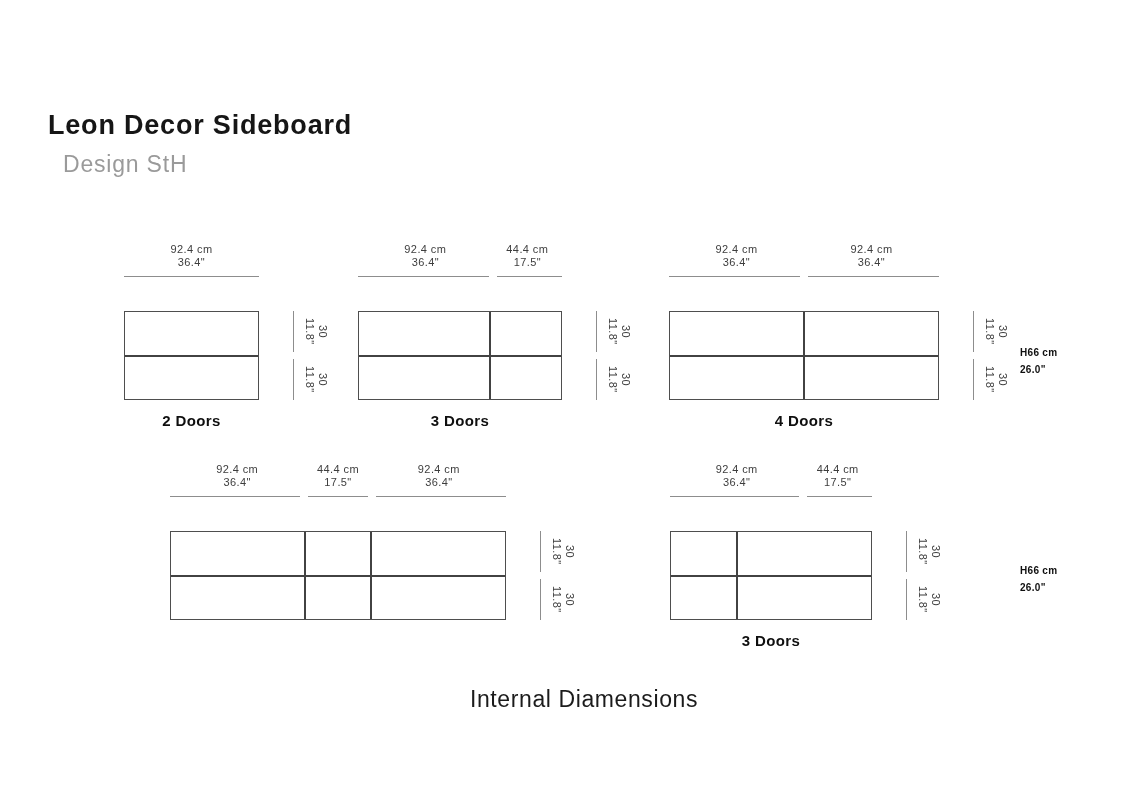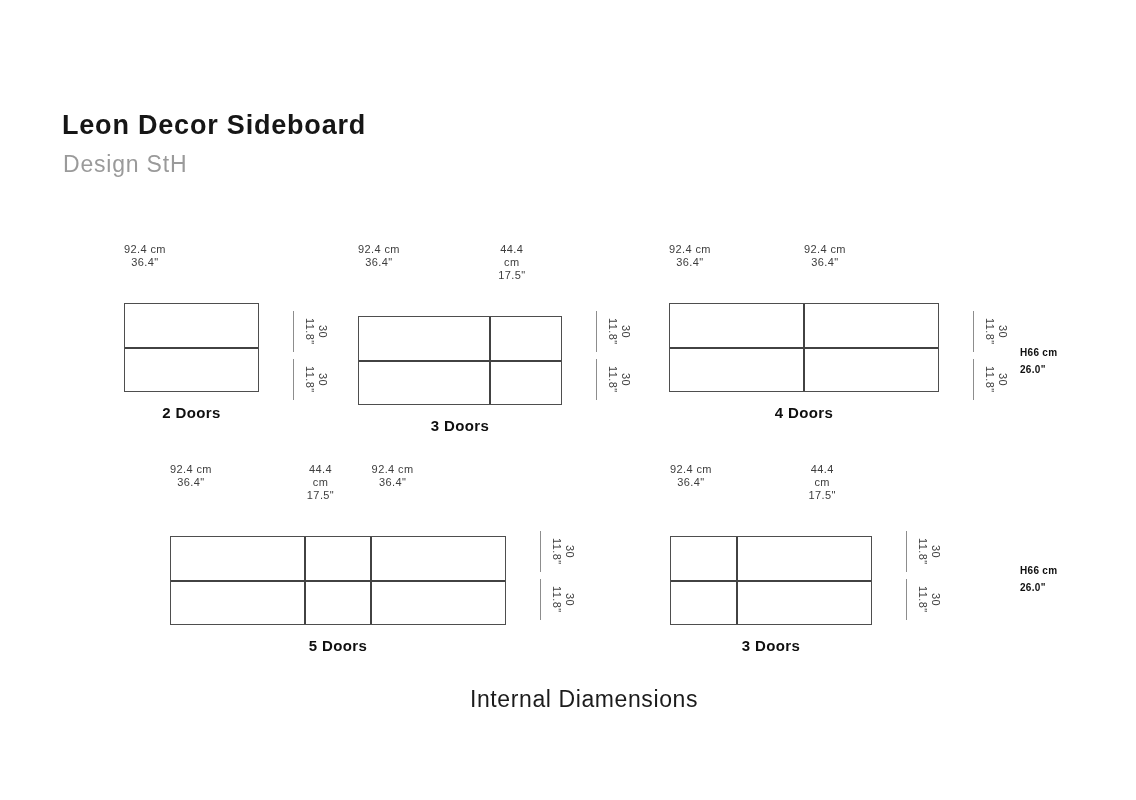--- a/index.html
+++ b/index.html
@@ -1,32 +1,32 @@
 <!DOCTYPE html>
 <html><head>
 <meta charset="utf-8">
 <style>
   html,body{margin:0;padding:0;background:#fff;}
   .page{position:relative;width:1136px;height:800px;background:#ffffff;
         font-family:"Liberation Sans",sans-serif;overflow:hidden;}
 
-  .title{position:absolute;left:62px;top:110px;font-size:27px;font-weight:bold;
+  .title{position:absolute;left:48px;top:110px;font-size:27px;font-weight:bold;
          color:#161616;letter-spacing:.8px;}
   .subtitle{position:absolute;left:63px;top:151px;font-size:23px;color:#9a9a9a;
          letter-spacing:.8px;}
 
   .cabinet{position:absolute;}
   #c0{left:124px;top:243px;width:135px;}
   #c1{left:358px;top:243px;width:204px;}
   #c2{left:669px;top:243px;width:270px;}
   #c3{left:170px;top:463px;width:336px;}
   #c4{left:670px;top:463px;width:202px;}
 
   .dims-top{display:flex;}
-  .dim-top{display:flex;flex-direction:row;flex-basis:0;min-width:0;gap:27px;}
+  .dim-top{display:flex;flex-direction:column;flex-basis:0;min-width:0;}
   .dim-text{text-align:center;font-size:11px;line-height:13px;color:#3d3d3d;
             white-space:pre-line;letter-spacing:.4px;}
   .dim-line{height:1px;background:#8d8d8d;margin-top:7px;}
   .dim-top:not(:first-child) .dim-line{margin-left:4px;}
   .dim-top:not(:last-child) .dim-line{margin-right:4px;}
 
   .box{margin-top:34px;height:89px;border:1.5px solid #4e4e4e;position:relative;
        box-sizing:border-box;}
   .divider-v{position:absolute;top:0;bottom:0;width:2px;background:#424242;margin-left:-1px;}
   .divider-h{position:absolute;left:0;right:0;top:50%;height:2px;background:#424242;margin-top:-1px;}
@@ -171,21 +171,20 @@
           <div class="side-vline"></div>
           <div class="side-text">30
 11.8"</div>
         </div>
         <div class="side-dim">
           <div class="side-vline"></div>
           <div class="side-text">30
 11.8"</div>
         </div>
       </div>
-      <div class="cab-label">5 Doors</div>
     </div>
   <div class="cabinet" id="c4">
       <div class="dims-top">
         <div class="dim-top" style="flex-grow: 66;">
           <div class="dim-text">92.4 cm
 36.4"</div>
           <div class="dim-line"></div>
         </div>
         <div class="dim-top" style="flex-grow: 34;">
           <div class="dim-text">44.4 cm

